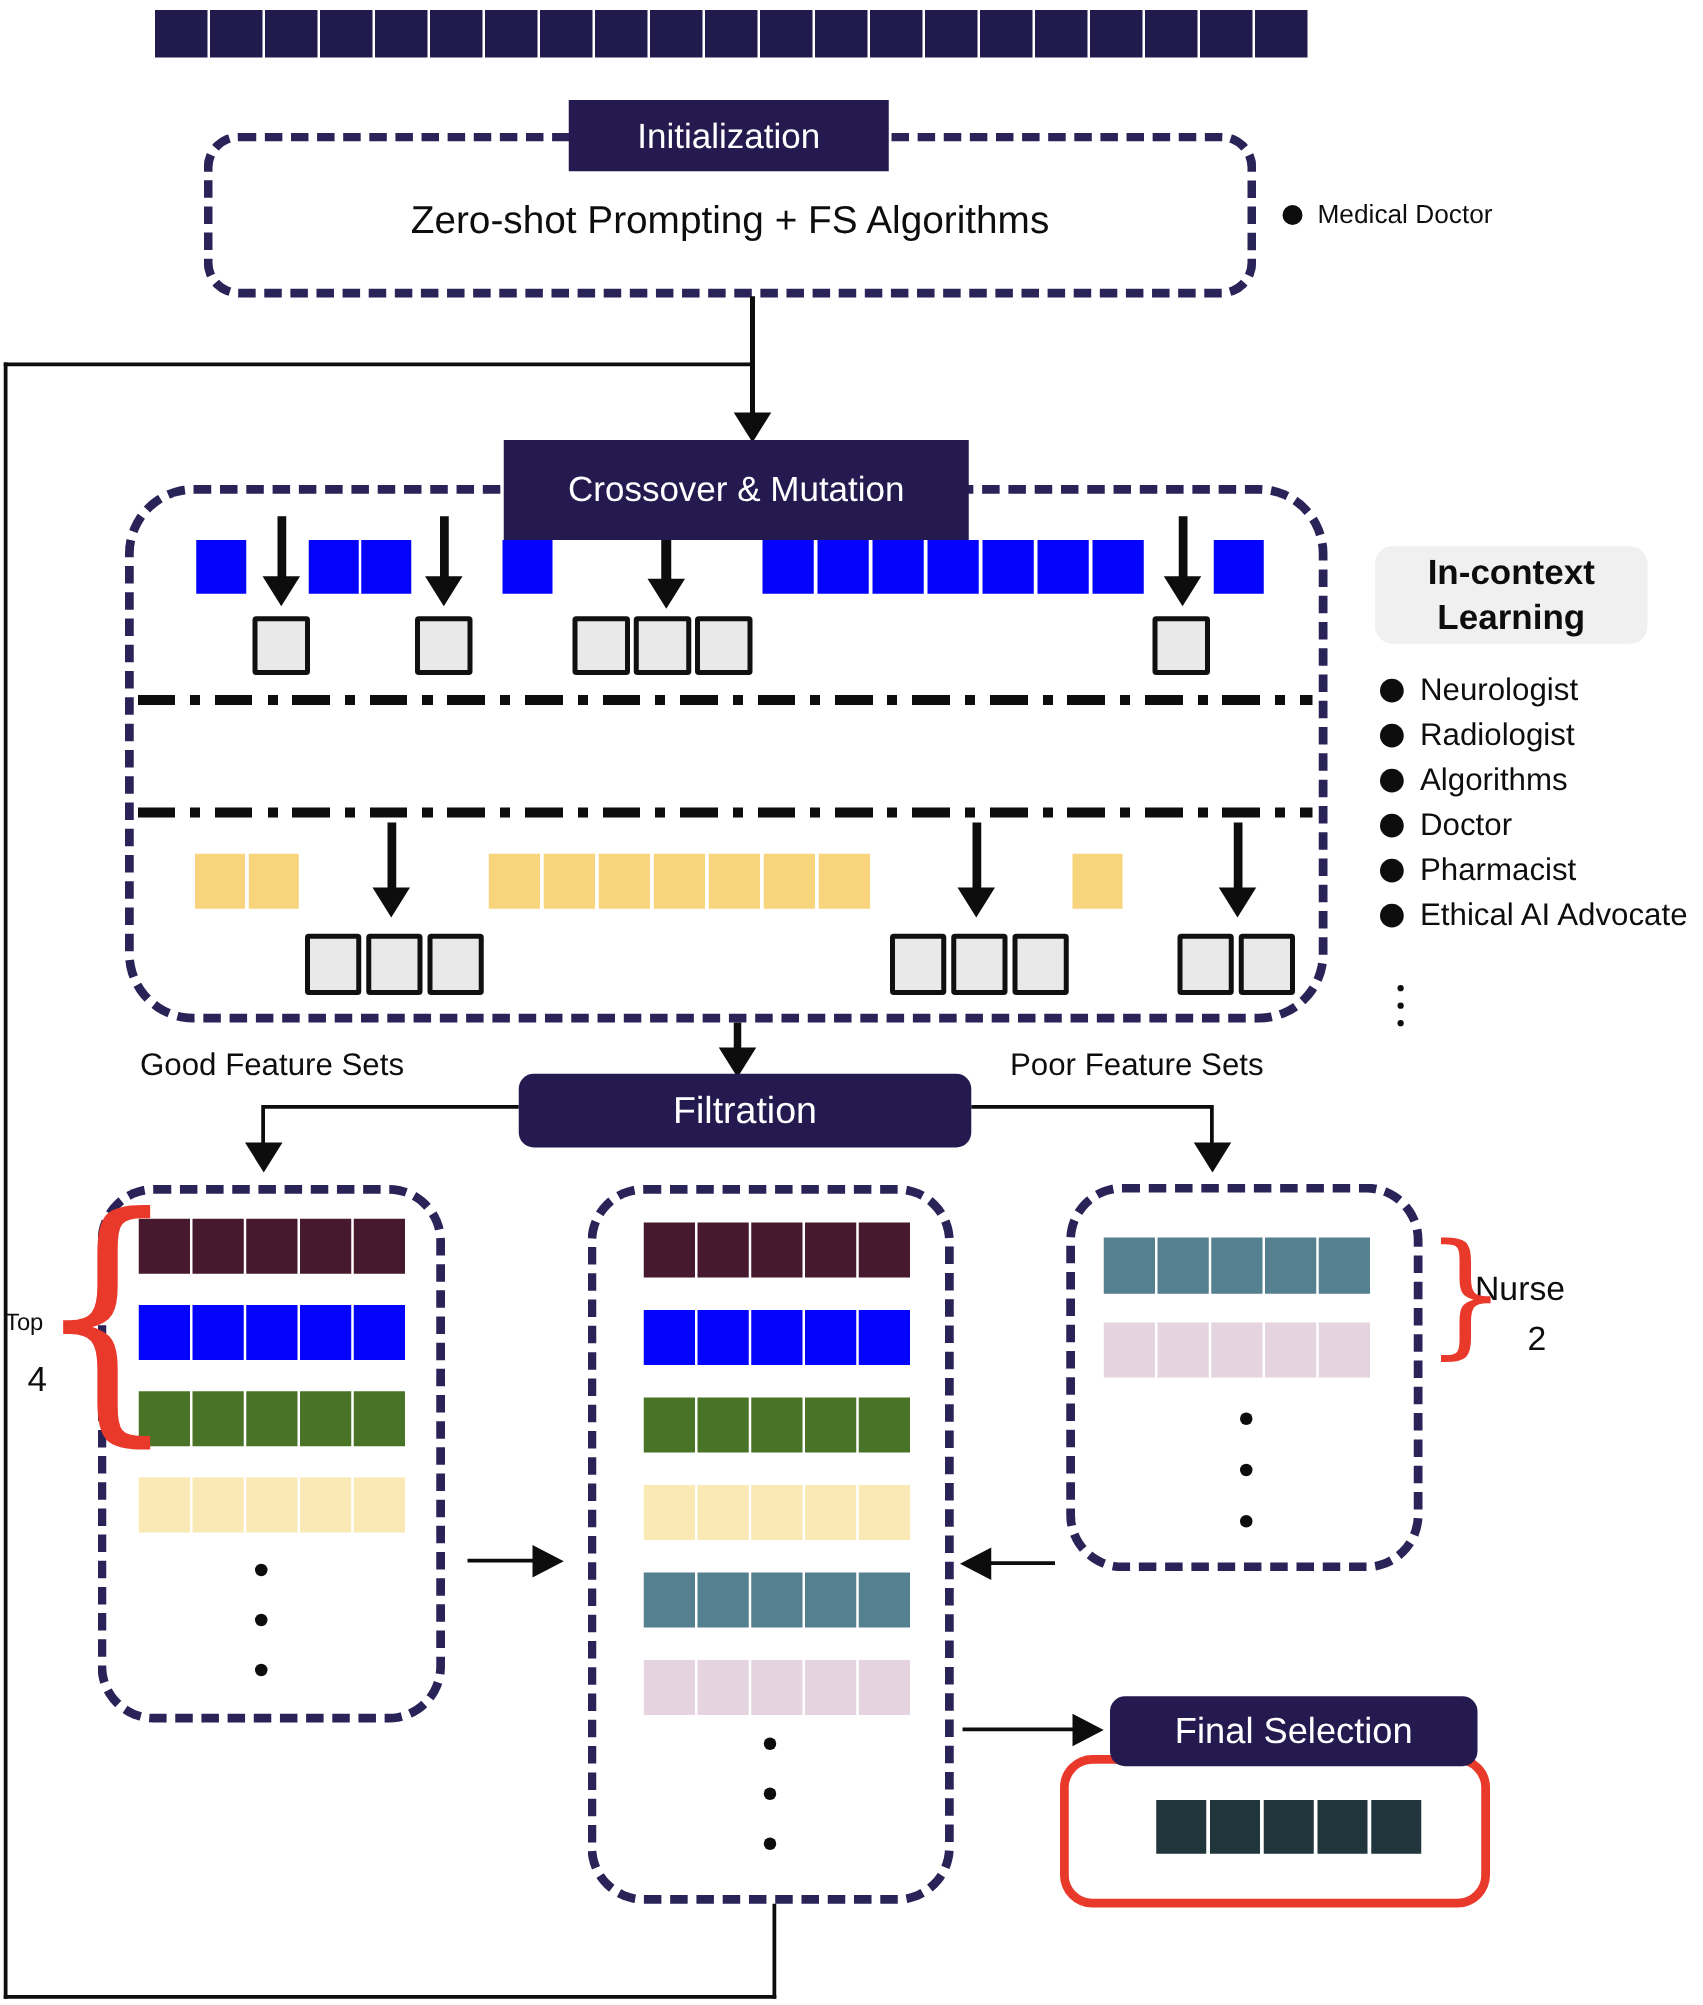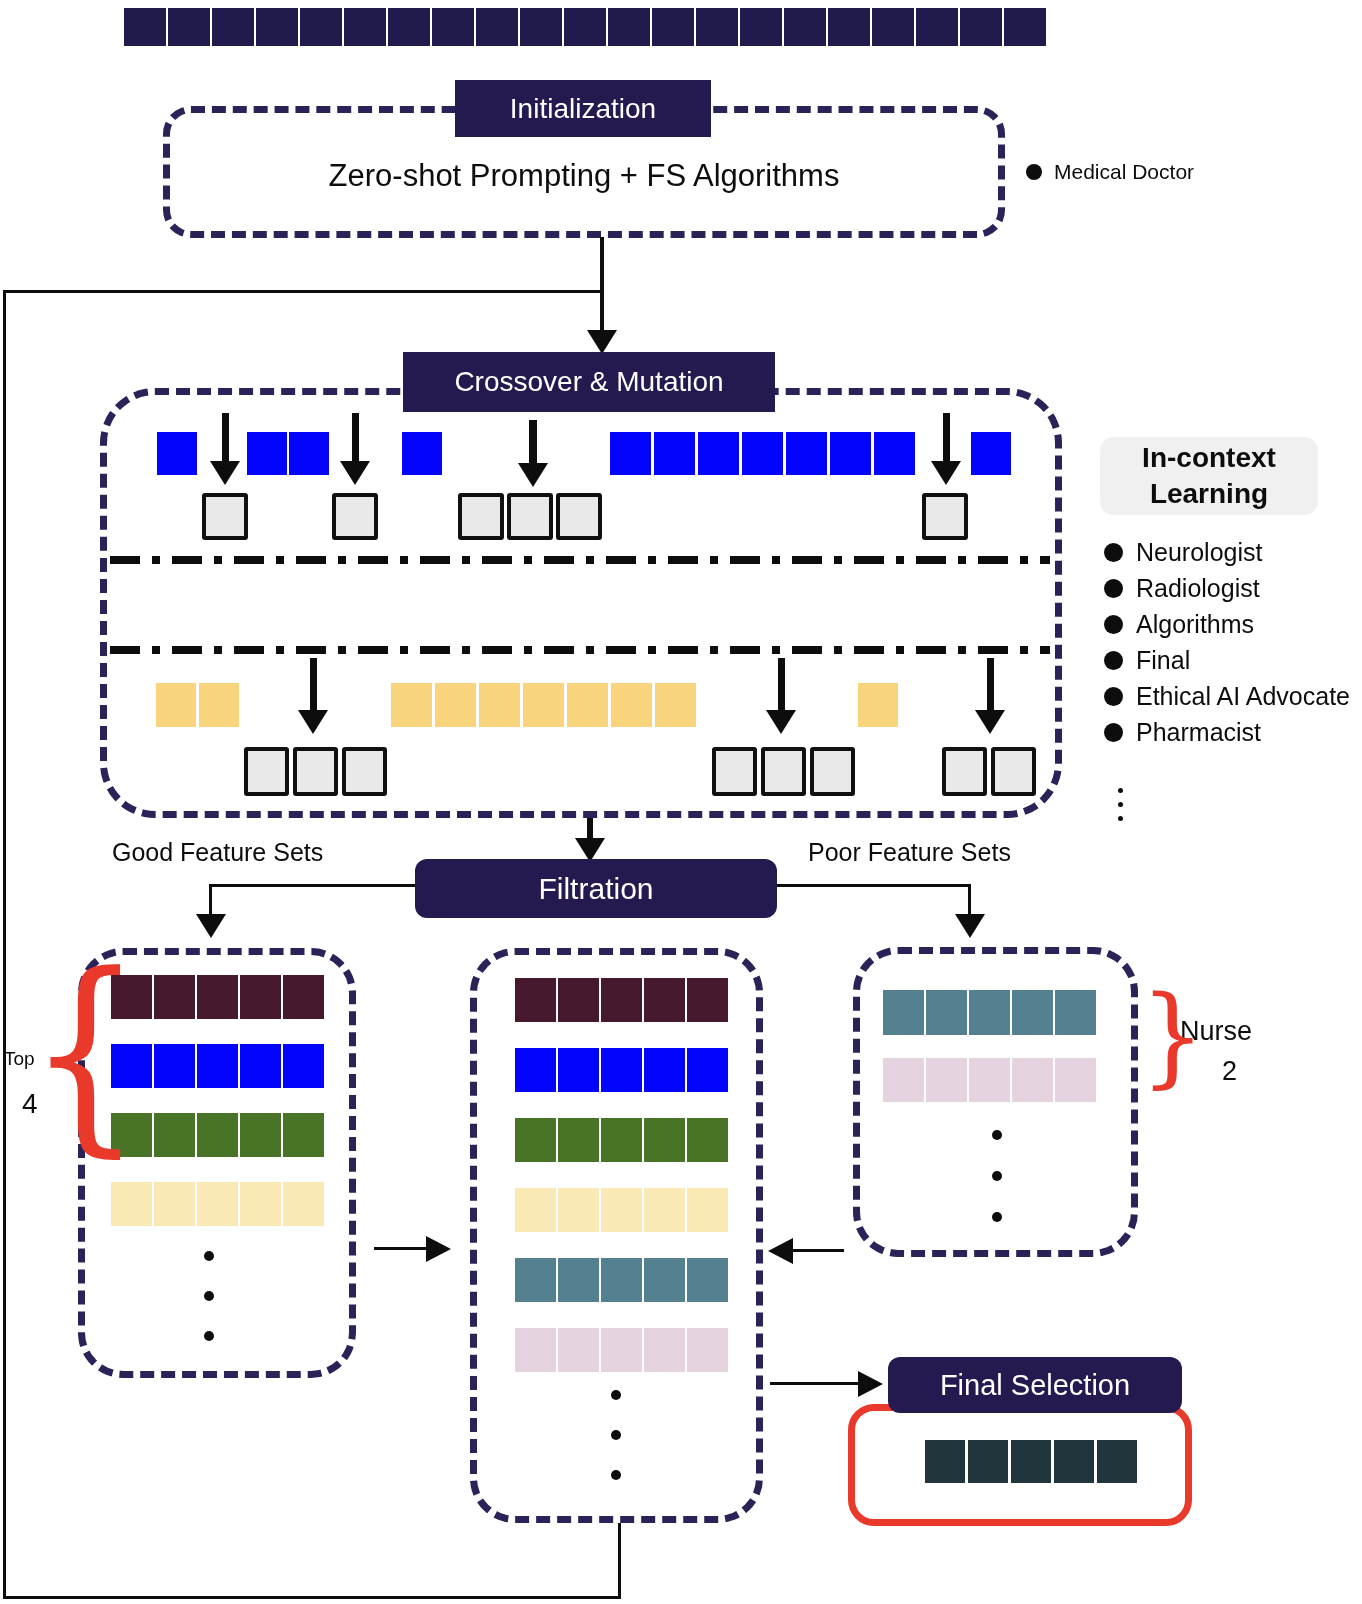--- a/index.html
+++ b/index.html
@@ -84,21 +84,21 @@
     <span>Initialization</span>
   </div>
   <div class="label" style="left:163px;top:158px;width:842px;text-align:center;font-size:31px;z-index:2;">Zero-shot Prompting + FS Algorithms</div>
 
   <div class="label" style="left:1026px;top:160px;display:flex;align-items:center;gap:12px;font-size:21px;">
     <span class="role-bullet" style="width:16px;height:16px;"></span>
     <span>Medical Doctor</span>
   </div>
 
   <div class="dashbox" style="left:100px;top:388px;width:948px;height:416px;border-radius:55px;"></div>
-  <div class="navybox" style="left:403px;top:352px;width:372px;height:60px;font-size:28px;">
+  <div class="navybox" style="left:403px;top:352px;width:372px;height:80px;font-size:28px;">
     <span>Crossover &amp; Mutation</span>
   </div>
 
   <div class="sqrow" style="left:157px;top:432px;--w:40px;--h:43px;">
       <div class="sq" style="background: rgb(4, 4, 252);"></div>
     </div>
   <div class="sqrow" style="left:247px;top:432px;--w:40px;--h:43px;--g:2px;">
       <div class="sq" style="background: rgb(4, 4, 252);"></div>
       <div class="sq" style="background: rgb(4, 4, 252);"></div>
     </div>
@@ -198,29 +198,29 @@
     <div class="role-item">
       <span class="role-bullet"></span>
       <span>Radiologist</span>
       </div>
     <div class="role-item">
       <span class="role-bullet"></span>
       <span>Algorithms</span>
       </div>
     <div class="role-item">
       <span class="role-bullet"></span>
-      <span>Final</span>
+      <span>Doctor</span>
+      </div>
+    <div class="role-item">
+      <span class="role-bullet"></span>
+      <span>Pharmacist</span>
       </div>
     <div class="role-item">
       <span class="role-bullet"></span>
       <span>Ethical AI Advocate</span>
-      </div>
-    <div class="role-item">
-      <span class="role-bullet"></span>
-      <span>Pharmacist</span>
       </div>
   </div>
   <div class="vdots" style="left:1118px;top:788px;gap:9px;">
     <div class="dot" style="width:5px;height:5px;"></div>
       <div class="dot" style="width:5px;height:5px;"></div>
       <div class="dot" style="width:5px;height:5px;"></div>
   </div>
 
   <div class="vline" style="left:587px;top:818px;width:6px;height:22px;"></div>
   <div class="head-down" style="left:575px;top:838px;"></div>

